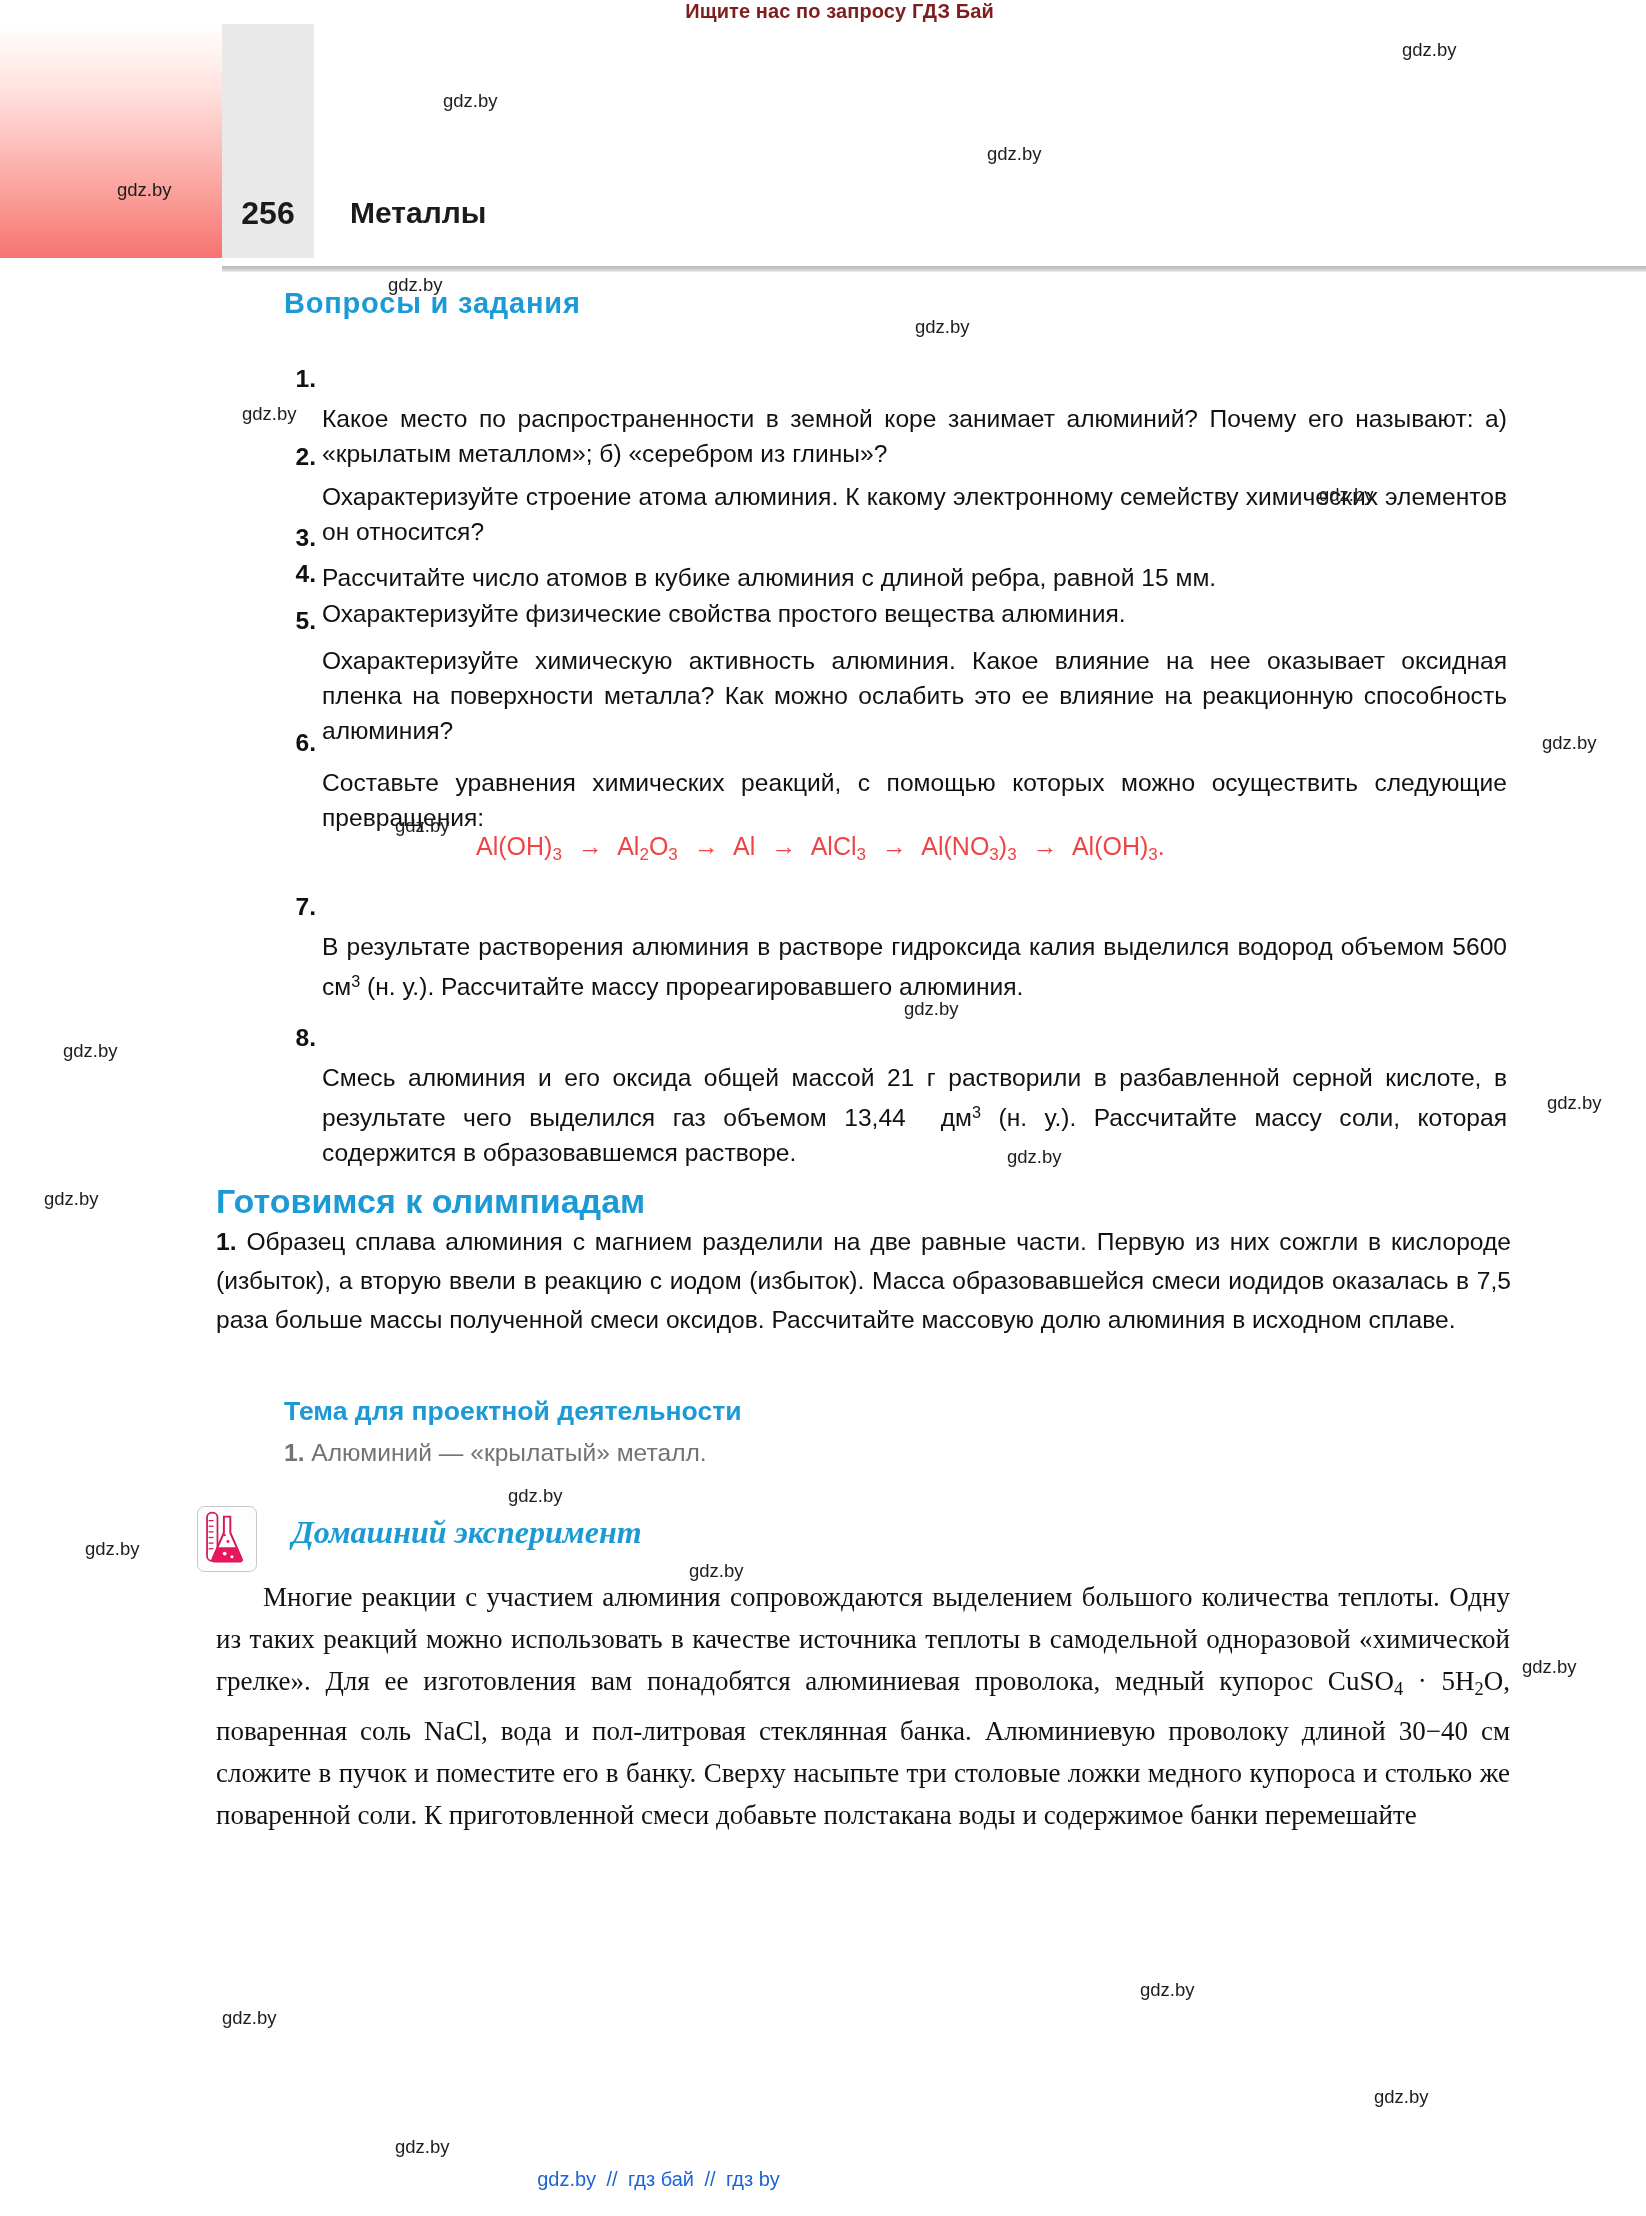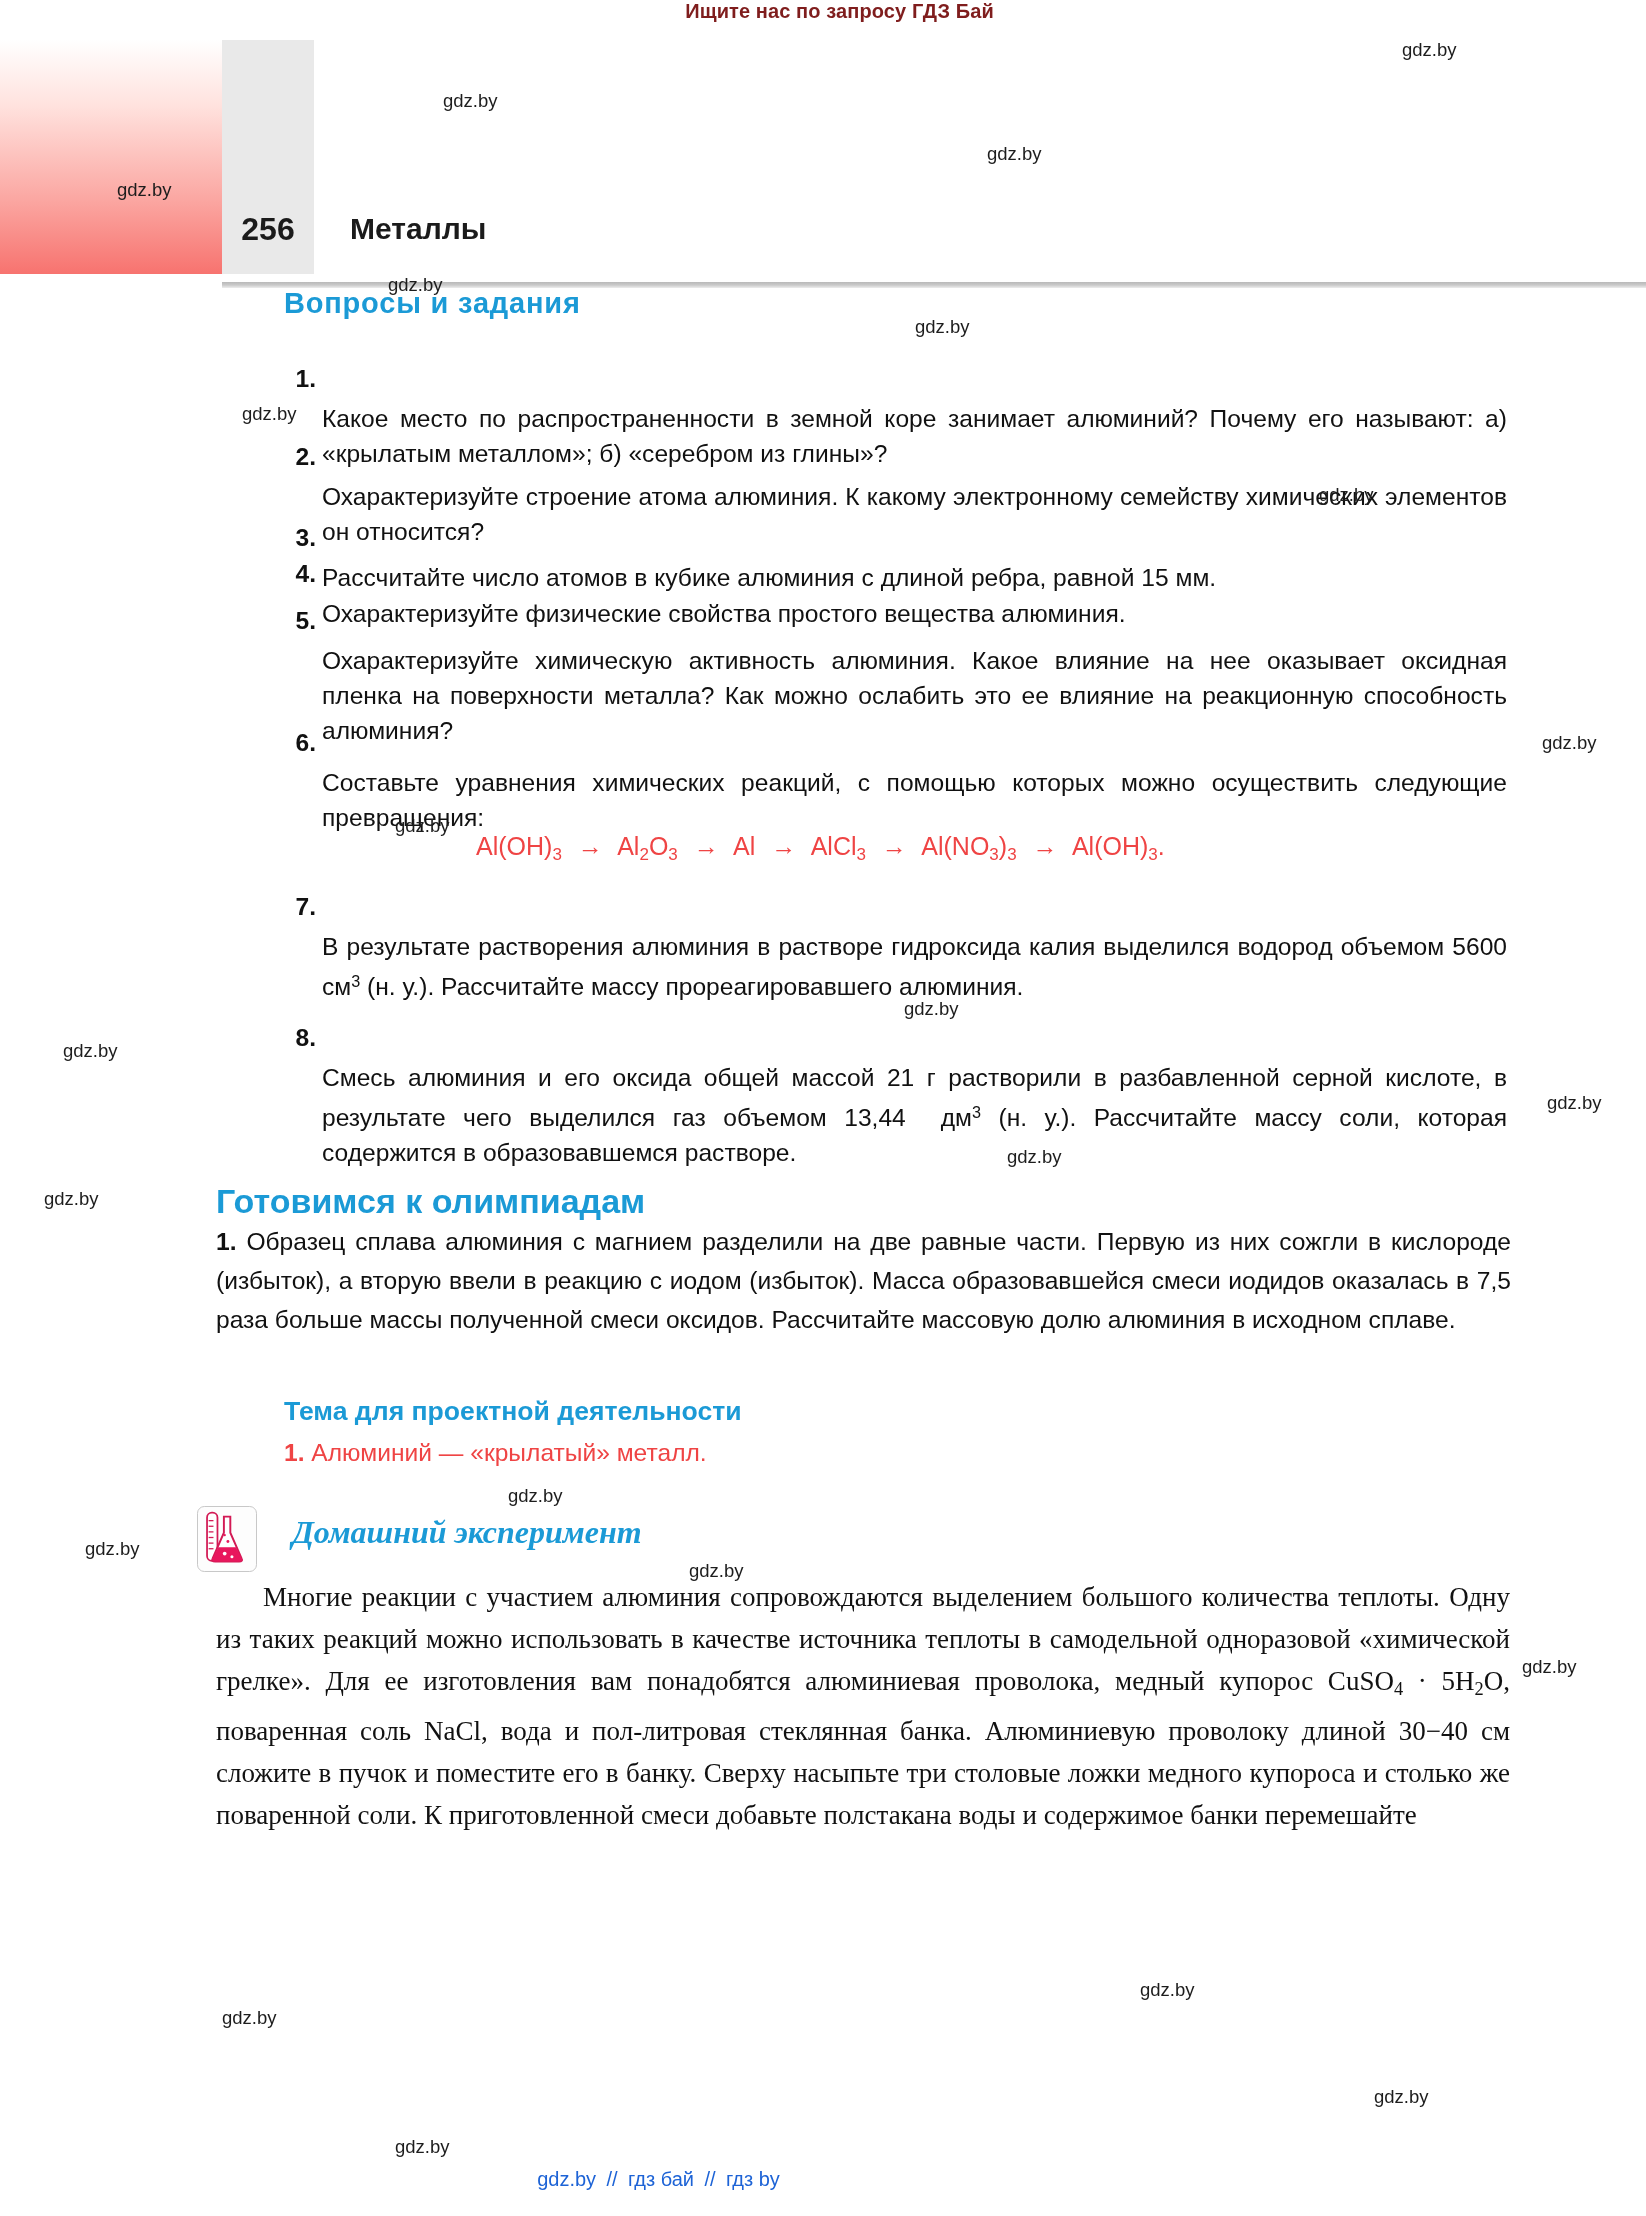--- a/index.html
+++ b/index.html
@@ -31,21 +31,21 @@
     font-size: 20px;
     font-weight: 700;
     letter-spacing: 0.1px;
     padding-left: 32px;
     font-family: "Liberation Sans", sans-serif;
   }
 
   
   .page-head {
     position: absolute;
-    top: 40px;
+    top: 24px;
     left: 0;
     width: 1647px;
     height: 234px;
   }
   .head-gradient {
     position: absolute;
     left: 0;
     top: 0;
     width: 222px;
     height: 234px;
@@ -169,21 +169,21 @@
     font-family: "Liberation Sans", sans-serif;
   }
   .olymp-para .num { font-weight: 700; }
 
   
   .project-item {
     position: absolute;
     left: 284px;
     top: 1439px;
     font-size: 24.6px;
-    color: #ef4444;
+    color: #737373;
     font-family: "Liberation Sans", sans-serif;
   }
   .project-item .num { font-weight: 700; }
 
   
   .flask-icon {
     position: absolute;
     left: 197px;
     top: 1506px;
     width: 58px;

